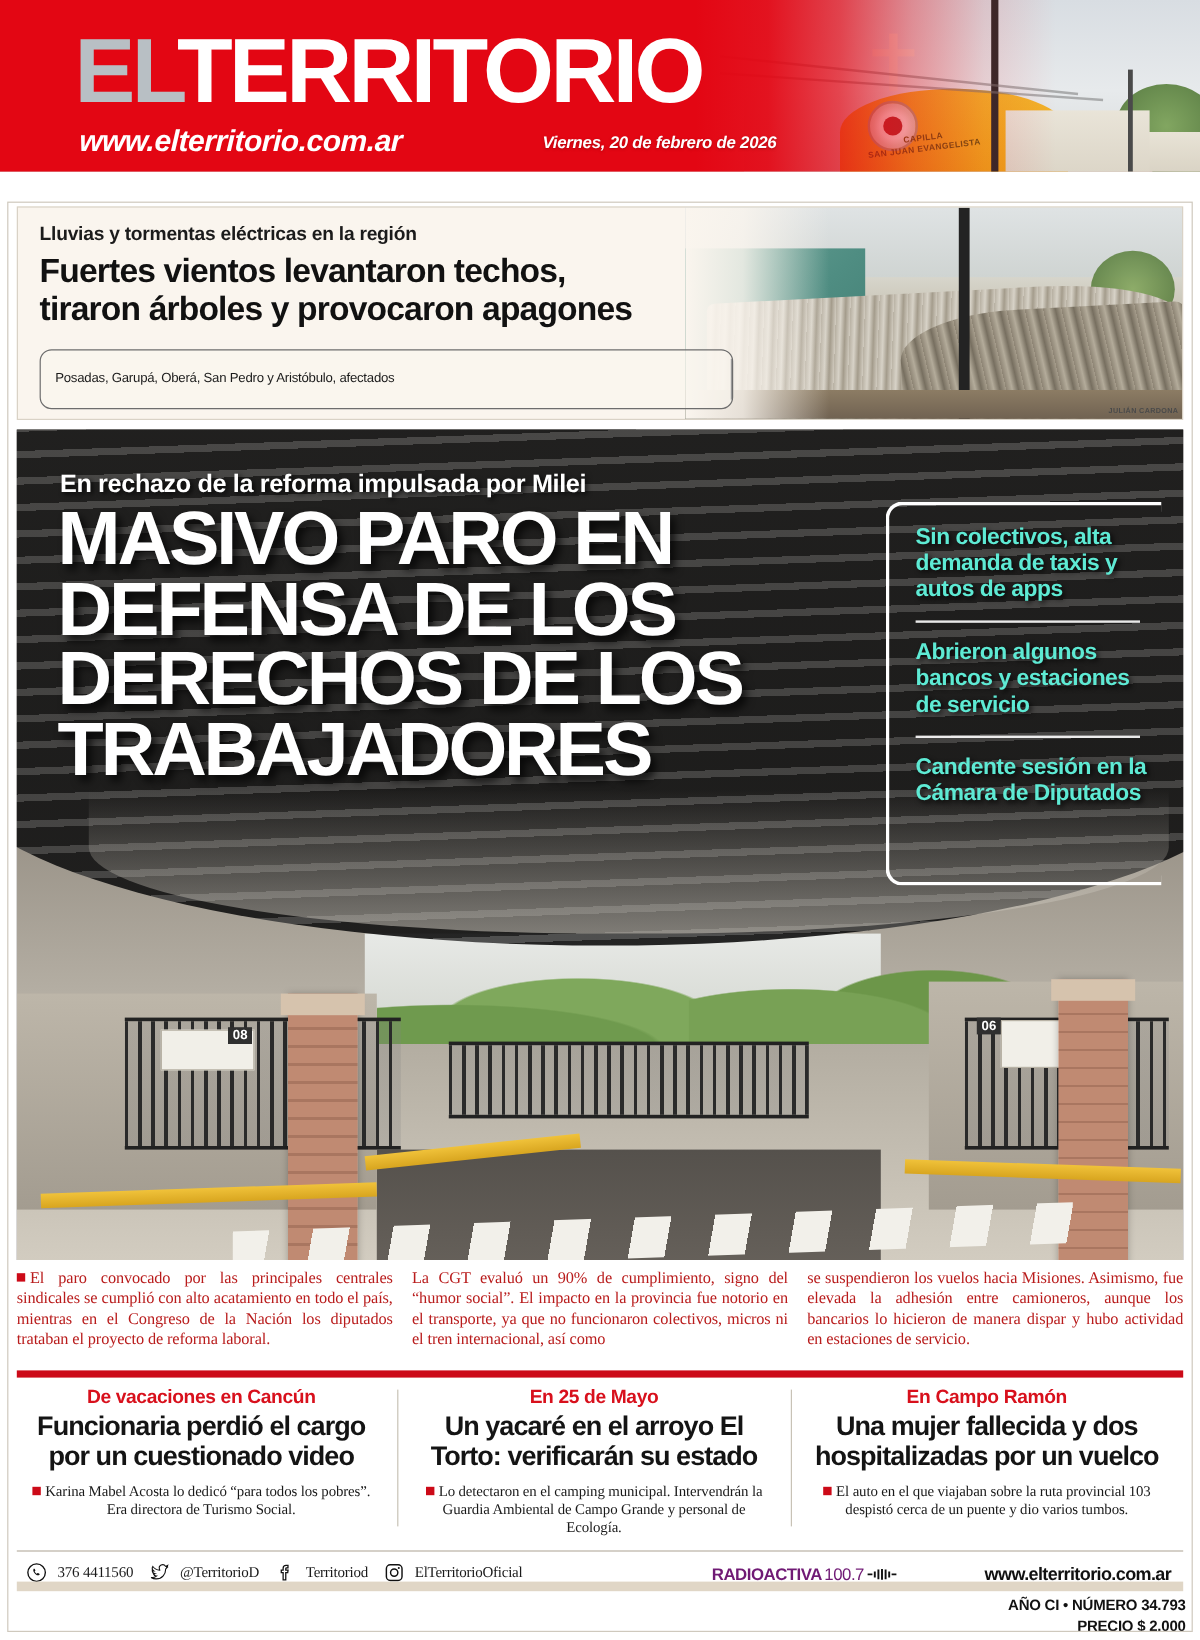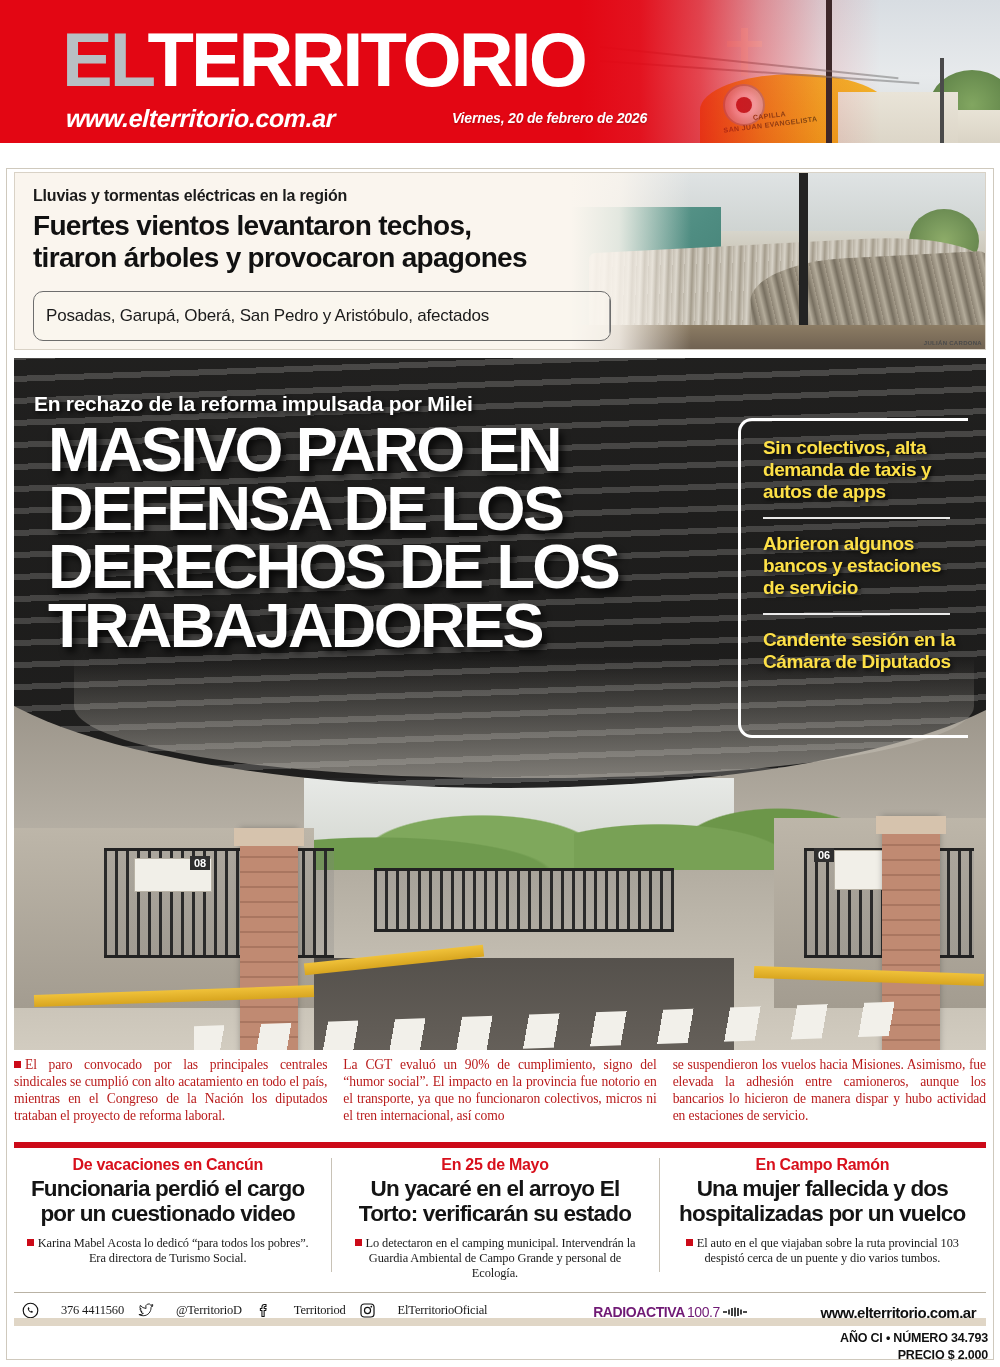--- a/index.html
+++ b/index.html
@@ -160,21 +160,21 @@
   .weather-head{
     font-size:28px; font-weight:bold; color:#111111;
     line-height:1.14; letter-spacing:-.7px;
   }
   .weather-box{
     position:absolute; left:18px; top:118px; width:578px; height:50px;
     border:1.5px solid #6d6d6d; border-radius:10px;
     display:flex; align-items:center; background:rgba(250,245,238,.55);
   }
   .weather-box .cell{
-    flex:1; padding:0 12px; font-size:17px; color:#1b1b1b; line-height:1.25;
+    flex:1; padding:0 12px; font-size:11px; color:#1b1b1b; line-height:1.25;
     letter-spacing:-.2px;
   }
   .weather-box .divider{ width:1px; height:34px; background:#9a9a9a; }
   .photo-credit{
     position:absolute; right:18px; top:340px;
     font-size:6px; font-weight:bold; color:#4a4a4a; letter-spacing:.3px;
   }
 
   
   .main-story{
@@ -257,21 +257,21 @@
   .bay-sign{
     position:absolute; background:#f1efe8; border:1px solid #b9b3a6;
     font-size:7px; color:#333; padding:2px;
   }
   .bay-num{
     position:absolute; background:#2f2f2f; color:#fff; font-weight:bold;
     font-size:11px; padding:1px 4px;
   }
 
   .story-kicker{
-    position:absolute; left:20px; top:34px;
+    position:absolute; left:36px; top:34px;
     color:#ffffff; font-size:21px; font-weight:bold; letter-spacing:-.3px;
     text-shadow:2px 2px 4px rgba(0,0,0,.85);
   }
   .story-head{
     position:absolute; left:34px; top:62px; width:640px;
     color:#ffffff; font-weight:bold; font-size:63px; line-height:.93;
     letter-spacing:-2.6px;
     text-shadow:4px 5px 7px rgba(0,0,0,.75);
     text-transform:uppercase;
   }
@@ -279,21 +279,21 @@
 
   .side-panel{
     position:absolute; right:18px; top:60px; width:230px; height:320px;
     border-left:3px solid #ffffff; border-top:3px solid #ffffff;
     border-bottom:3px solid #ffffff;
     border-right:0;
     border-radius:14px 0 0 14px;
     padding:16px 12px 10px 22px;
   }
   .side-item{
-    color:#fde047; font-weight:bold; font-size:19px; line-height:1.16;
+    color:#5eead4; font-weight:bold; font-size:19px; line-height:1.16;
     letter-spacing:-.4px;
     text-shadow:2px 2px 4px rgba(0,0,0,.8);
   }
   .side-sep{
     height:2px; background:rgba(255,255,255,.9); margin:14px 6px 14px 0;
   }
 
   
   .lead{
     position:absolute; left:14px; top:1056px; width:972px; height:88px;
@@ -346,21 +346,21 @@
     position:absolute; left:14px; top:1292px; width:972px; height:1px;
     background:#b9b2a4;
   }
   .footer{
     position:absolute; left:14px; top:1296px; width:972px; height:56px;
   }
   .social{
     position:absolute; left:8px; top:6px; display:flex; align-items:center; gap:7px;
     font-family:"Liberation Serif", serif;
   }
-  .social .sgroup{ display:flex; align-items:center; gap:22px; margin-right:6px; }
+  .social .sgroup{ display:flex; align-items:center; gap:9px; margin-right:6px; }
   .social .stext{ font-size:12.5px; color:#1a1a1a; letter-spacing:-.2px; }
   .sicon{ width:17px; height:17px; display:inline-block; }
   .radio{
     position:absolute; right:238px; top:8px;
     font-size:14px; letter-spacing:-.4px; color:#701a75;
     display:flex; align-items:center; gap:2px;
   }
   .radio .ra{ font-weight:bold; }
   .radio .freq{ font-weight:normal; }
   .web{

